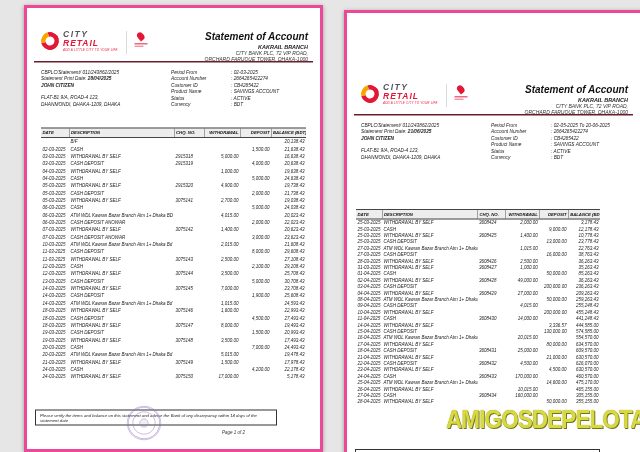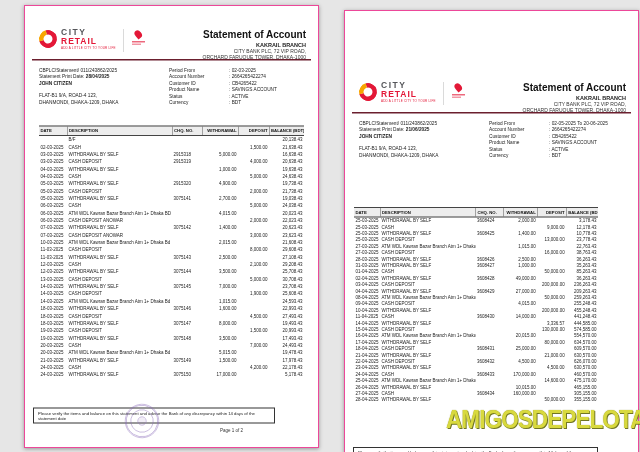--- a/index.html
+++ b/index.html
@@ -1,19 +1,19 @@
 <!DOCTYPE html>
 <html><head>
 <meta charset="utf-8">
 <style>
   html,body{margin:0;padding:0;}
   body{font-family:"Liberation Sans", sans-serif; background:#e8e8e8;}
   .screen{position:relative;width:640px;height:452px;background:#e6e6e6;overflow:hidden;}
 
-  .page{position:absolute;background:#fff;border:1px solid #ec4899;box-shadow:0 1px 4px rgba(0,0,0,.35);overflow:hidden;}
+  .page{position:absolute;background:#fff;border:3px solid #ec4899;box-shadow:0 1px 4px rgba(0,0,0,.35);overflow:hidden;font-style:italic;}
   .page.p1{left:24px;top:5px;width:293px;height:441px;}
   .page.p2{left:344px;top:10px;width:293px;height:442px;}
   .inner{transform:scale(0.5);transform-origin:0 0;width:586px;}
   .p2 .inner{width:586px;}
 
   
   .logo-row{display:flex;align-items:flex-start;margin:22px 24px 0 28px;height:62px;position:relative;}
   .p2 .logo-row{margin-top:70px;}
   .brand{display:flex;align-items:center;}
   .brand-icon{position:relative;width:36px;height:36px;margin-right:8px;flex:0 0 auto;}

